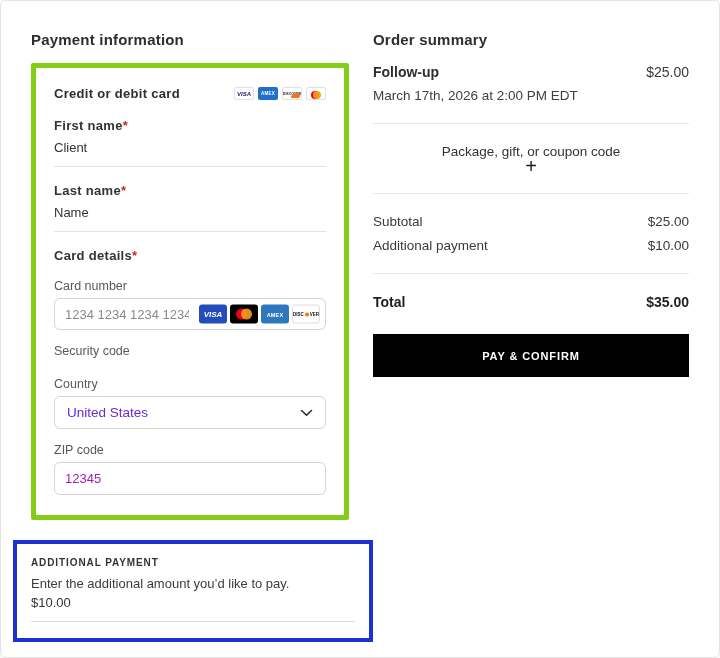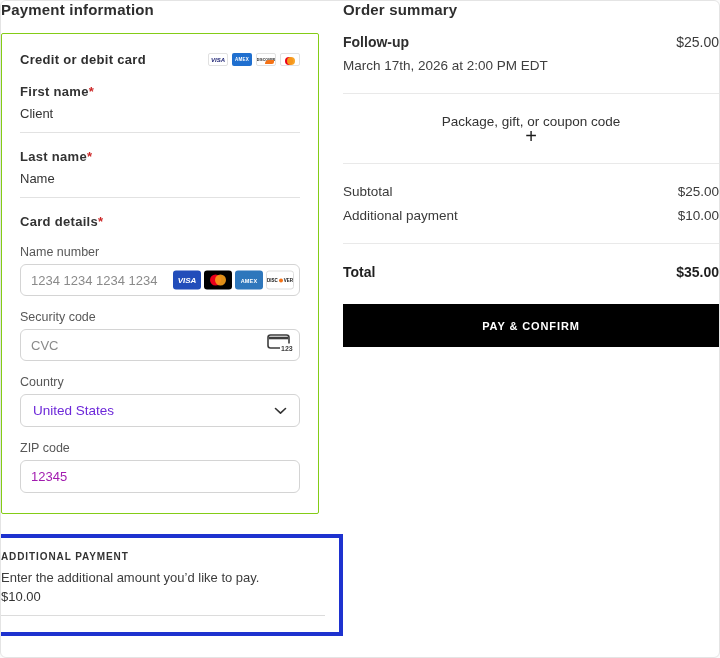--- a/index.html
+++ b/index.html
@@ -2,30 +2,30 @@
 <html><head>
 <meta charset="utf-8">
 <style>
   * { margin:0; padding:0; box-sizing:border-box; }
   html,body { background:#fafafa; }
   body { font-family:"Liberation Sans","DejaVu Sans",sans-serif; color:#333; }
 
   .page {
     width:720px; height:658px; background:#fff;
     border:1px solid #e4e4e4; border-radius:6px;
-    display:flex; gap:24px; overflow:hidden;
+    display:flex; padding:30px; gap:24px; overflow:hidden;
   }
 
   .col-left { width:318px; flex:none; }
   .col-right { flex:1; min-width:0; }
 
   .section-title { font-size:15px; font-weight:700; color:#2e2e2e; letter-spacing:.2px; margin-bottom:15px; }
 
   
-  .card-box { border:1px solid #84cc16; border-radius:2px; padding:18px 18px 20px; }
+  .card-box { border:5px solid #84cc16; border-radius:2px; padding:18px 18px 20px; }
   .card-head { display:flex; justify-content:space-between; align-items:center; margin-bottom:17px; }
   .card-head-title { font-size:13px; font-weight:700; letter-spacing:.3px; color:#2e2e2e; }
 
   .brand-row { display:flex; gap:4px; align-items:center; }
   .chip { height:13px; width:20px; border-radius:2px; display:flex; align-items:center; justify-content:center; overflow:hidden; position:relative; }
   .chip.visa { background:#fff; border:1px solid #e1e1e1; color:#1a1f71; font-size:6px; font-weight:700; font-style:italic; }
   .chip.amex { background:#1f6fcf; color:#fff; font-size:4.5px; font-weight:700; letter-spacing:.2px; }
   .chip.discover { background:#fff; border:1px solid #e1e1e1; color:#222; font-size:3.5px; font-weight:700; }
   .chip.discover::after { content:""; position:absolute; right:1px; bottom:1px; width:9px; height:4px; border-radius:4px 0 2px 0; background:#f47216; }
   .chip.mc { background:#fff; border:1px solid #e1e1e1; }
@@ -114,50 +114,39 @@
       <div class="field">
         <span class="flabel"><span>Last name</span><span class="req">*</span></span>
         <input class="uline-input" type="text" value="Name" style="">
       </div>
 
       <div style="margin-bottom:16px;">
         <span class="flabel" style="margin-bottom:0;"><span>Card details</span><span class="req">*</span></span>
       </div>
 
       <div class="field" style="margin-bottom:14px;">
-        <span class="slabel">Name number</span>
+        <span class="slabel">Card number</span>
         <div class="card-number-wrap">
           <input class="box-input" type="text" placeholder="1234 1234 1234 1234" style="">
           <span class="inline-badges">
             <span class="badge visa">VISA</span>
             <span class="badge mc"></span>
             <span class="badge amex">AMEX</span>
             <span class="badge discover">
                 <span>DISC</span>
                 <span class="ddot"></span>
                 <span>VER</span>
               </span>
           </span>
         </div>
       </div>
 
       <div class="two-col field" style="margin-bottom:14px;">
         <div>
           <span class="slabel">Security code</span>
-          <div class="cvc-wrap">
-            <input class="box-input" type="text" placeholder="CVC" style="">
-            <span class="cvc-icon">
-              <svg width="26" height="19" viewBox="0 0 26 19">
-                <rect x="1" y="1.5" width="21" height="13" rx="2.5" fill="none" stroke="#3d3d3d" stroke-width="1.6"></rect>
-                <rect x="1.8" y="3.2" width="19.4" height="2.6" fill="#3d3d3d"></rect>
-                <rect x="13" y="10" width="13" height="9" fill="#fff"></rect>
-                <text x="14" y="17.5" font-size="7" font-weight="bold" fill="#3d3d3d" font-family="Liberation Sans, sans-serif">123</text>
-              </svg>
-            </span>
-          </div>
         </div>
       </div>
 
       <div class="field" style="margin-bottom:14px;">
         <span class="slabel">Country</span>
         <div class="select-box">
           <span>United States</span>
           <span>
             <svg width="13" height="8" viewBox="0 0 13 8">
                 <path d="M1.5 1.5 L6.5 6.2 L11.5 1.5" stroke="#333" stroke-width="1.6" fill="none" stroke-linecap="round" stroke-linejoin="round"></path>

